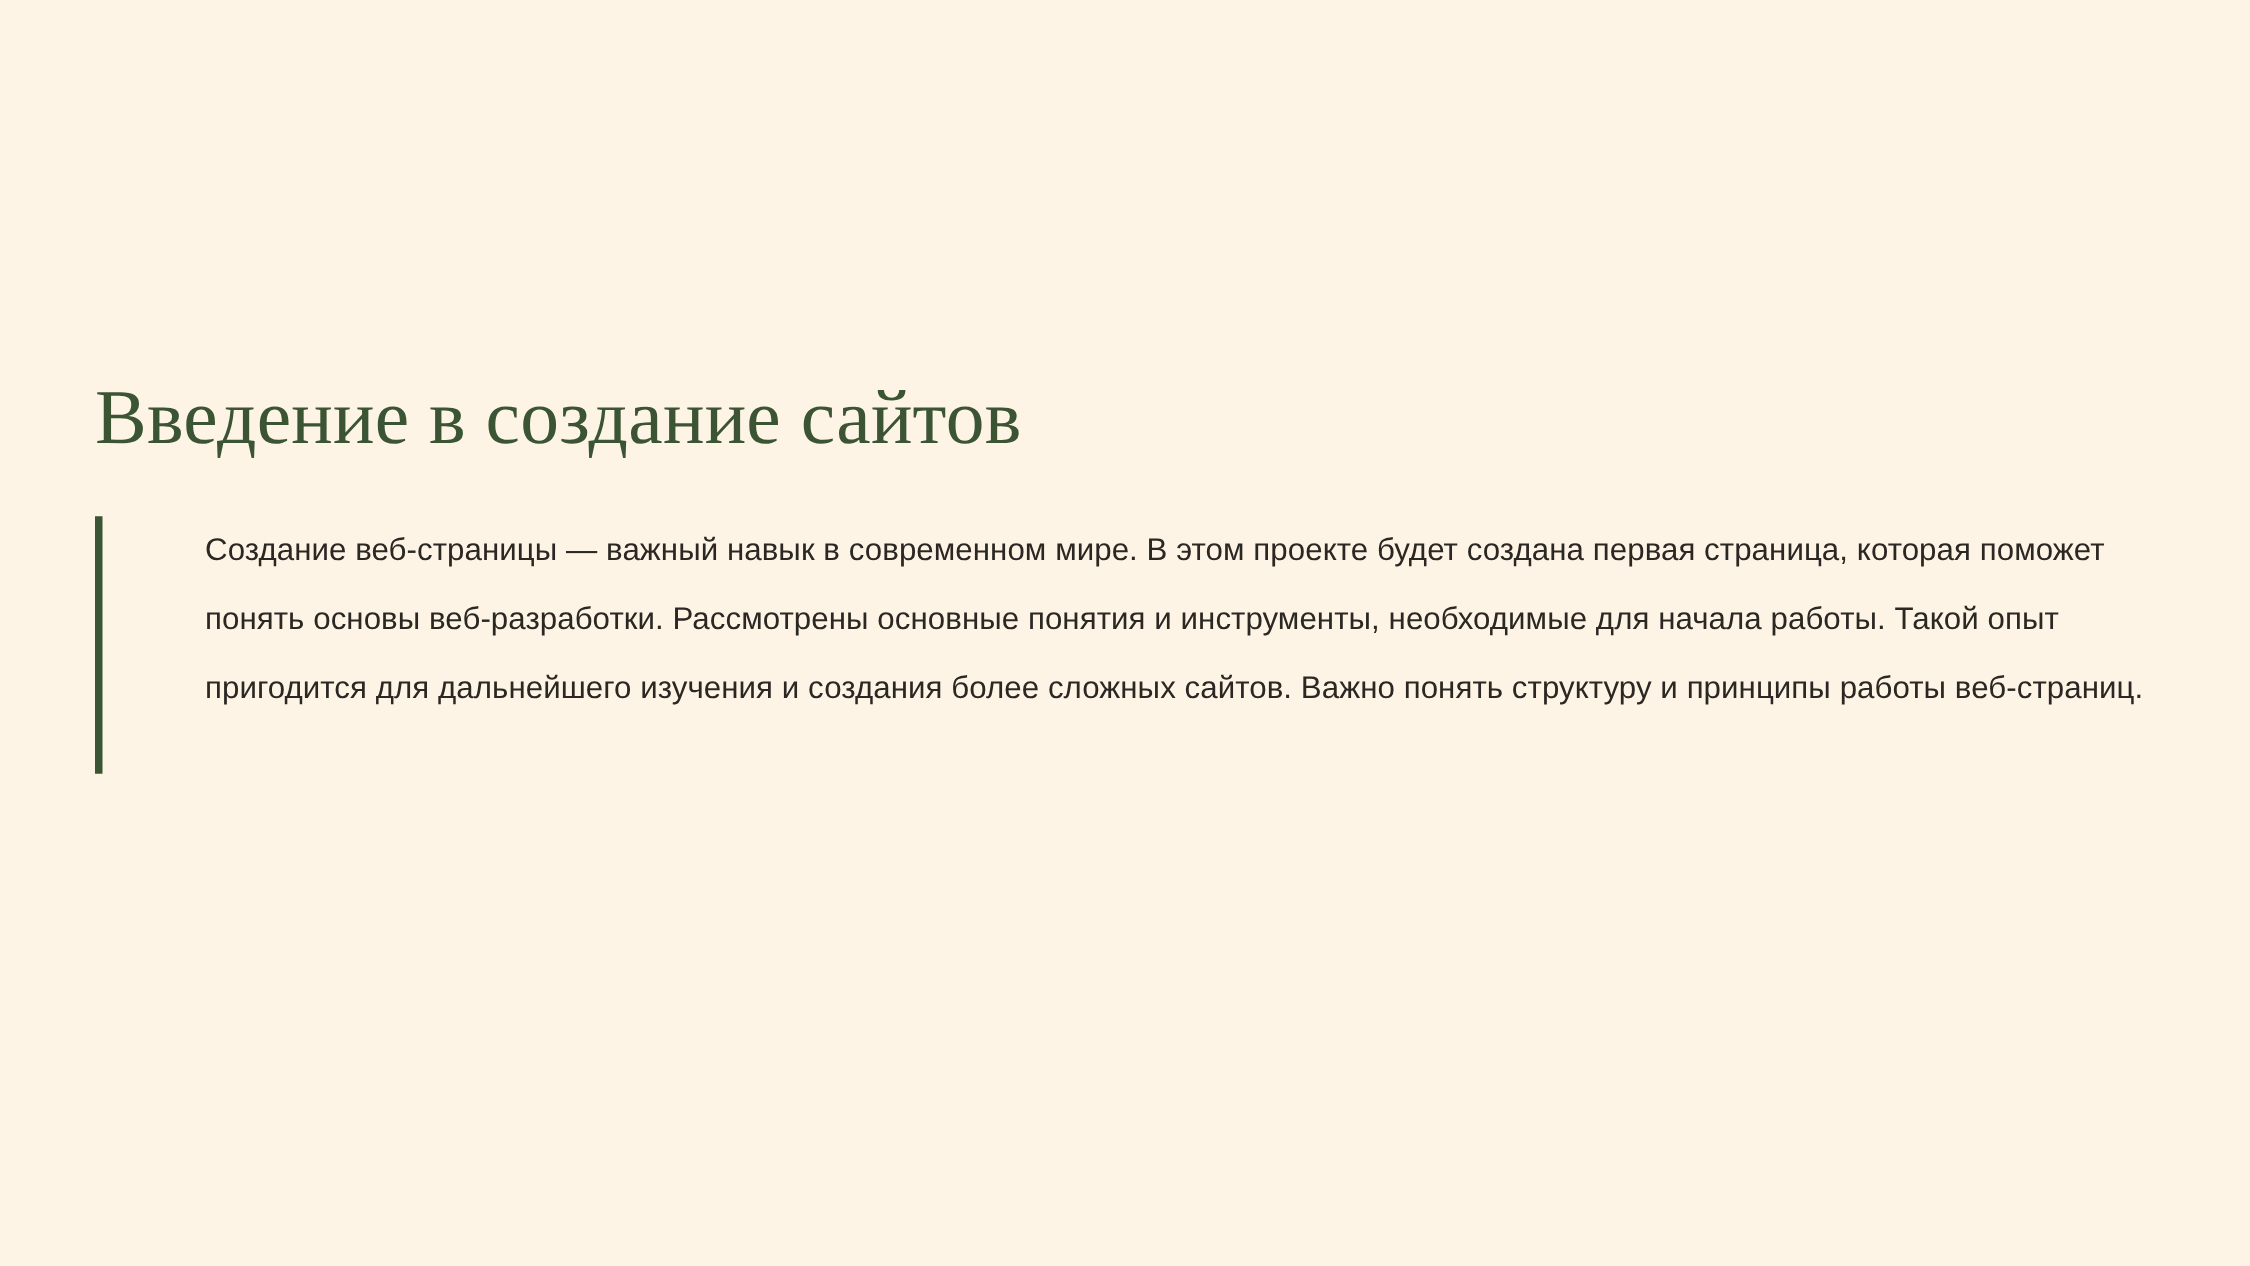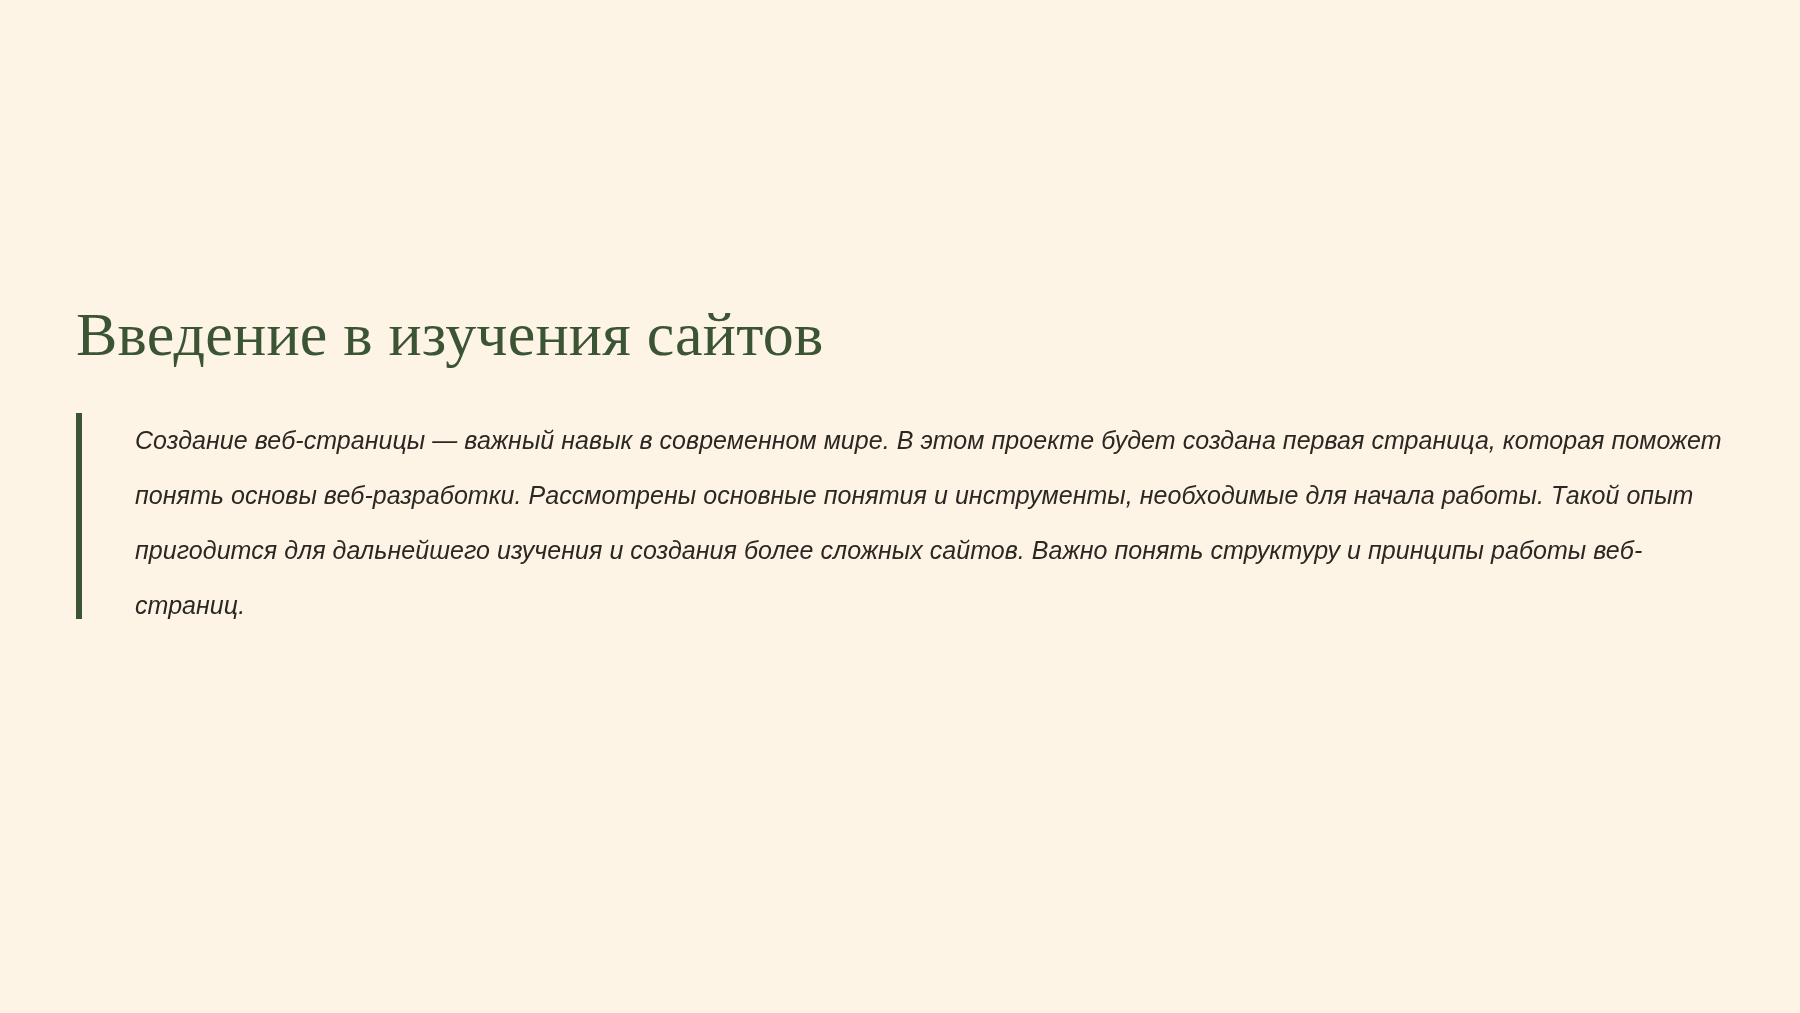--- a/index.html
+++ b/index.html
@@ -39,23 +39,22 @@
     font-size: 62px;
     line-height: 1.1;
     letter-spacing: 0.2px;
     color: #3b5434;
     white-space: nowrap;
   }
 
   .intro-block {
     position: relative;
     margin-top: 45px;
-    padding-left: 59px;
+    padding-left: 88px;
     box-sizing: border-box;
-    font-style: italic;
   }
 
   .accent-bar {
     position: absolute;
     left: 0;
     top: 0;
     width: 6px;
     height: 206px;
     background: #3b5434;
   }
@@ -71,21 +70,21 @@
     max-width: 1600px;
   }
 </style>
 </head>
 <body>
 
 <div class="page">
 
   <div class="content">
 
-    <h1 class="page-title">Введение в изучения сайтов</h1>
+    <h1 class="page-title">Введение в создание сайтов</h1>
 
     <div class="intro-block">
 
       <div class="accent-bar"></div>
 
       <p class="intro-text">Создание веб-страницы — важный навык в современном мире. В этом проекте будет создана первая страница, которая поможет понять основы веб-разработки. Рассмотрены основные понятия и инструменты, необходимые для начала работы. Такой опыт пригодится для дальнейшего изучения и создания более сложных сайтов. Важно понять структуру и принципы работы веб-страниц.</p>
 
     </div>
 
   </div>

